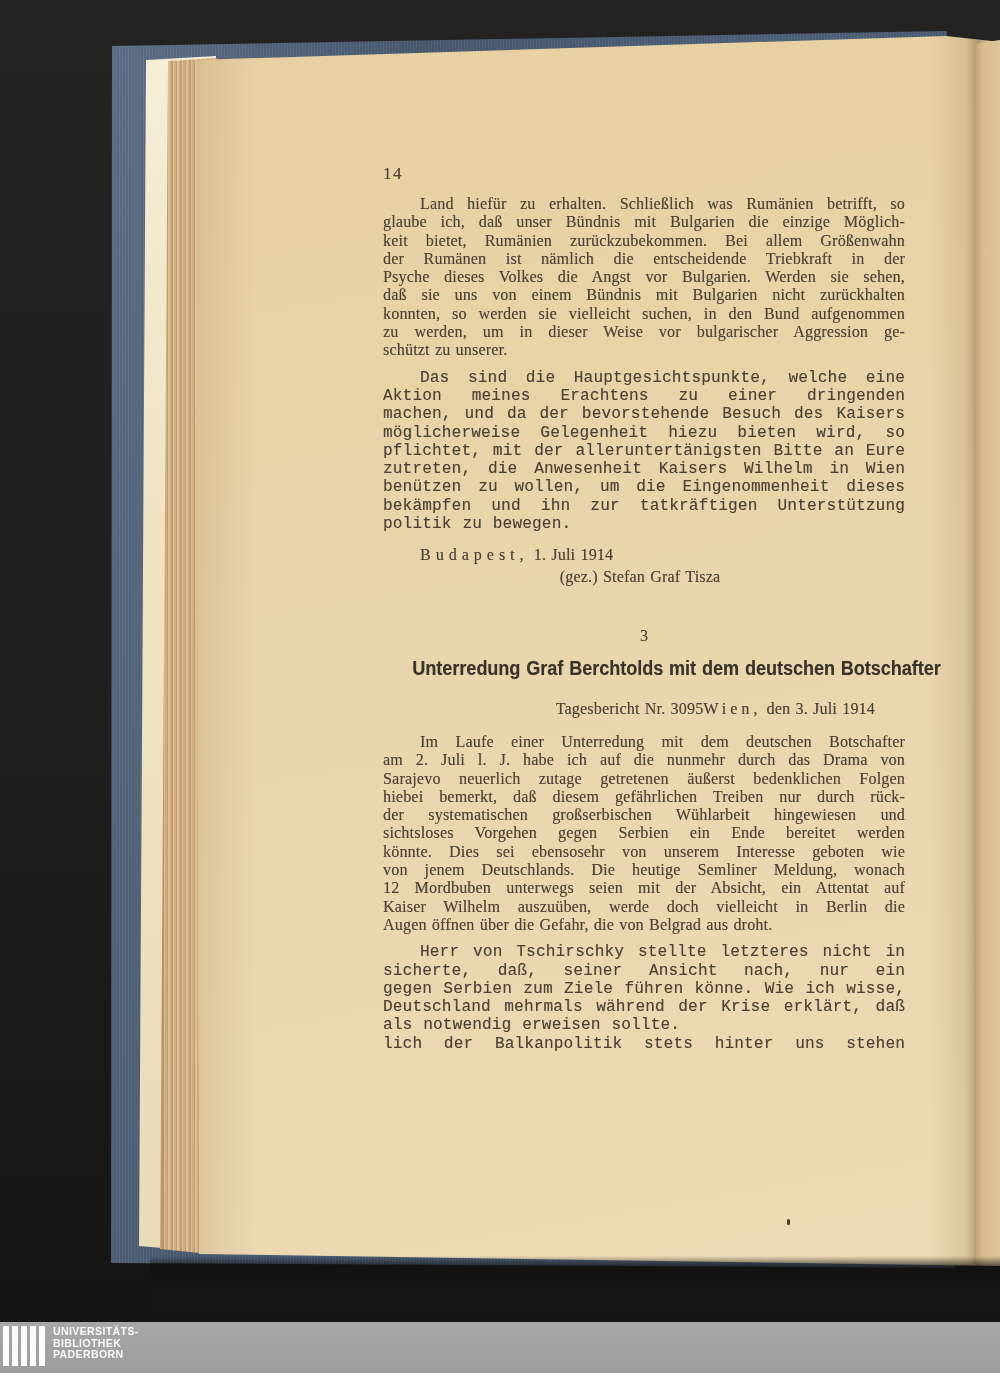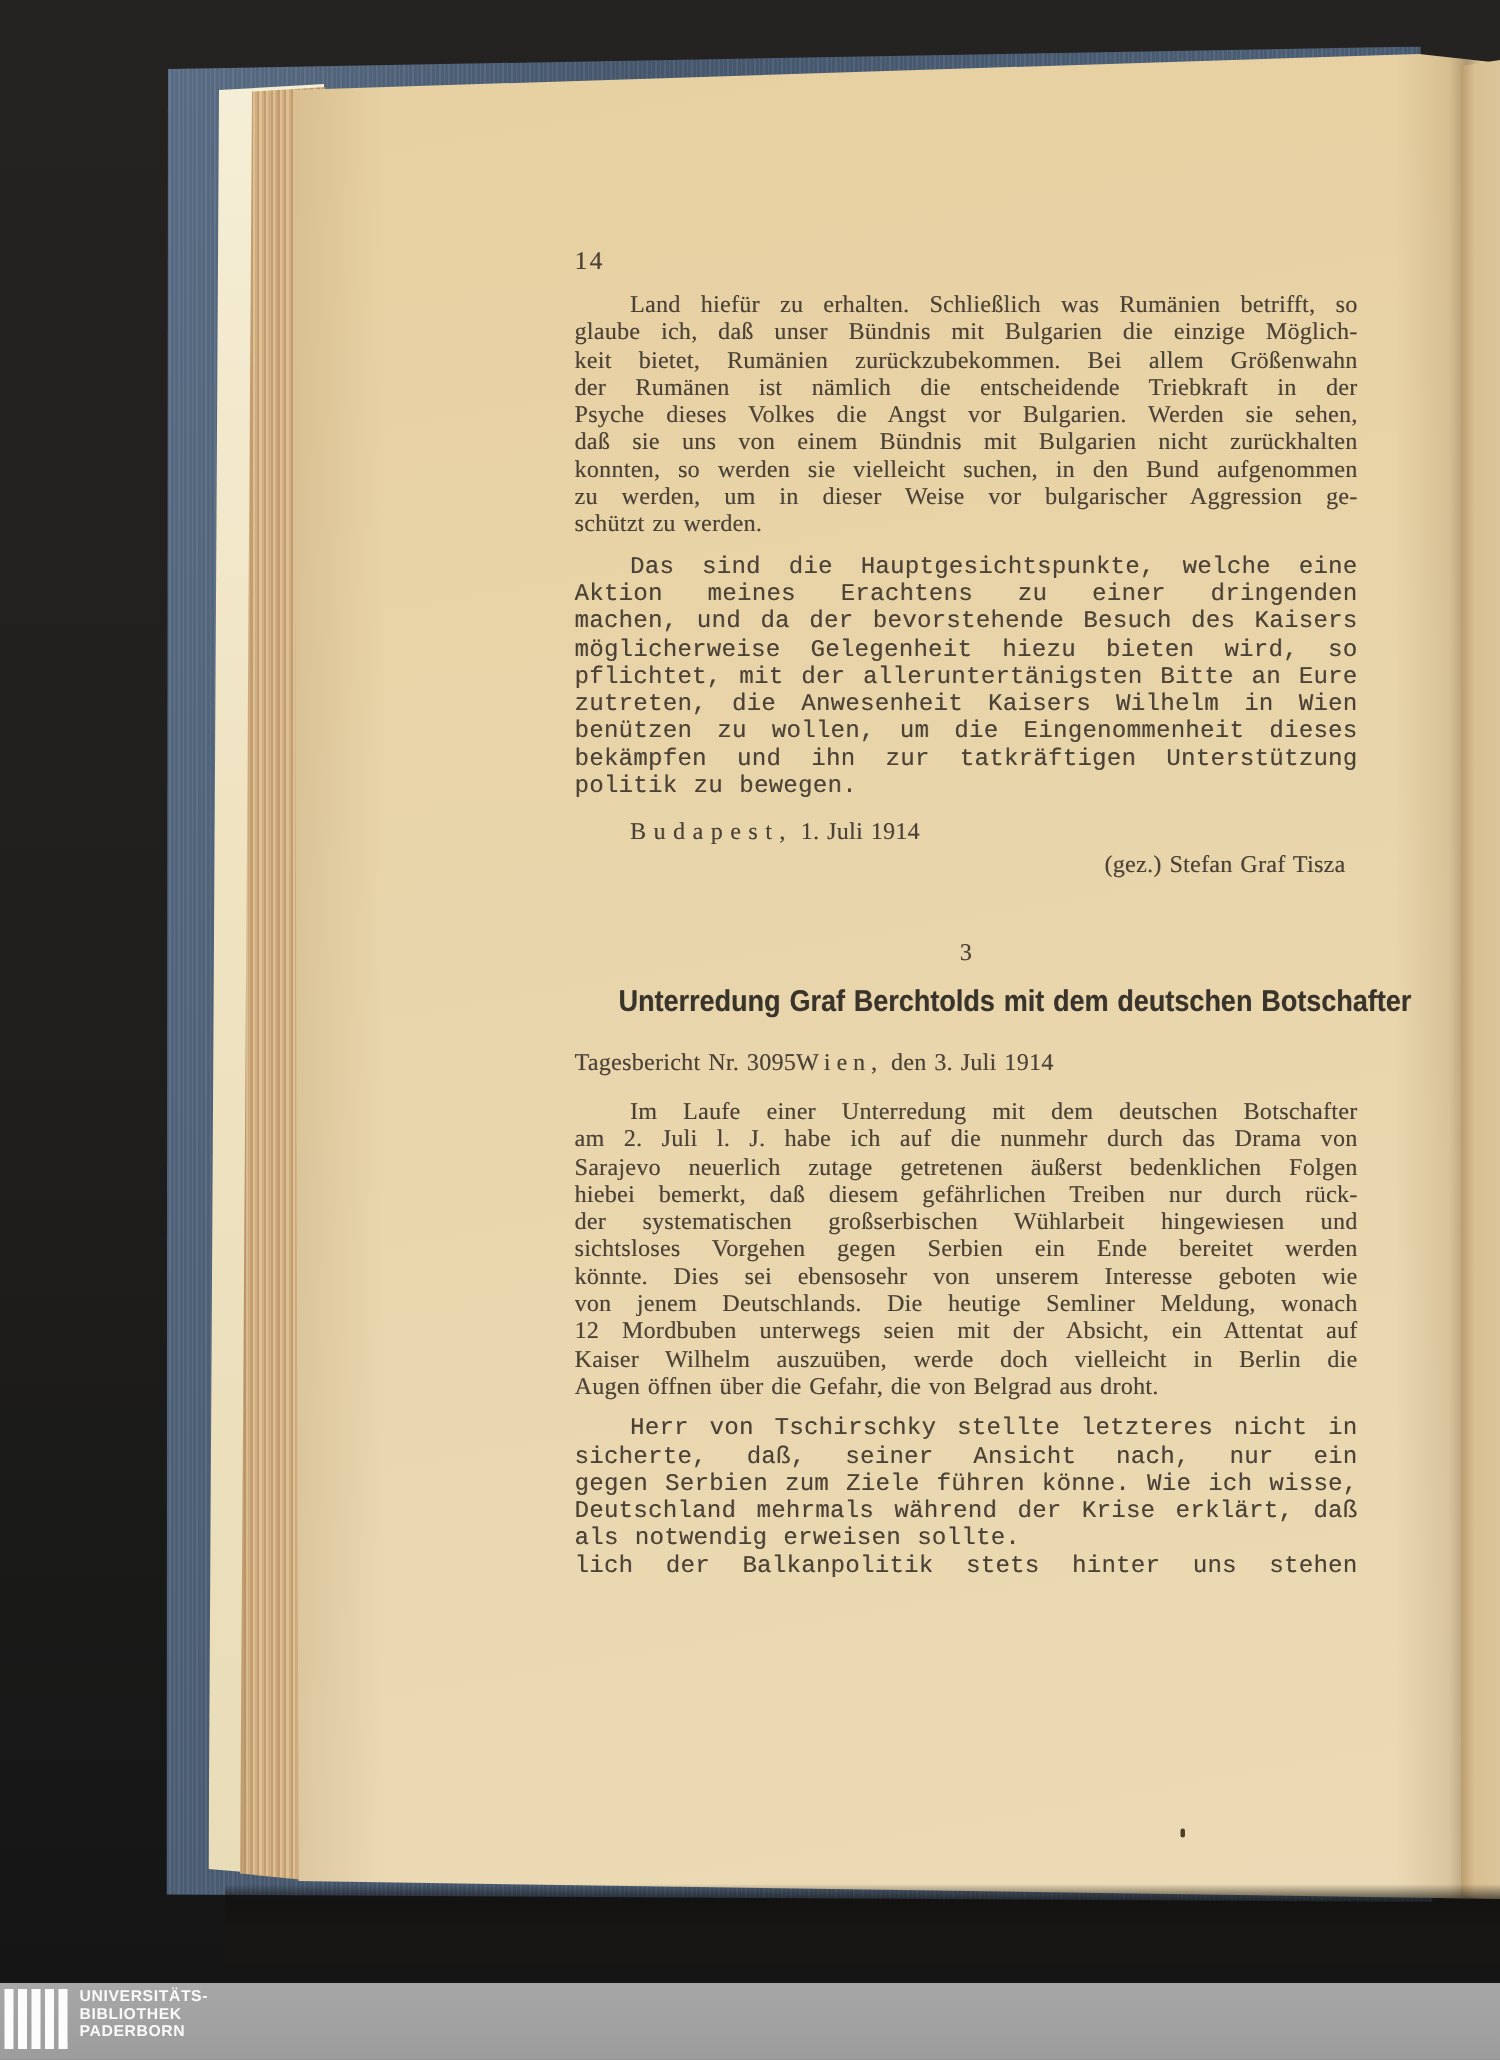--- a/index.html
+++ b/index.html
@@ -54,29 +54,29 @@
     text-shadow:0.3px 0.3px 0.4px rgba(92,76,52,0.45);
   }
   .page-num{font-size:17px;height:20px;letter-spacing:1.5px;}
   .doc-body{margin-top:11px;}
   .para + .para{margin-top:9px;font-family:Liberation Mono, monospace;}
   .line{line-height:18.3px;height:18.3px;overflow:hidden;text-align:justify;}
   .line.j::after{content:"";display:inline-block;width:100%;}
   .line.indent{text-indent:37px;}
   .dateline{margin-top:13px;height:18.3px;text-indent:37px;}
   .sp{letter-spacing:5px;}
-  .signature{margin-top:3px;height:18.3px;text-align:right;padding-right:8px;}
+  .signature{margin-top:3px;height:18.3px;text-align:center;padding-right:8px;}
   .sec-num{margin-top:41px;height:18px;text-align:center;}
   .sec-title{margin-top:12px;height:26px;text-align:center;white-space:nowrap;}
   .sec-title-inner{
     display:inline-block;transform:scaleX(0.9);transform-origin:center;
     font-family:"Liberation Sans",sans-serif;font-weight:bold;font-size:20px;
     color:#38332b;letter-spacing:0;
   }
-  .ref-row{margin-top:17px;height:19px;display:flex;justify-content:flex-start;padding-right:30px;}
+  .ref-row{margin-top:17px;height:19px;display:flex;justify-content:flex-end;padding-right:30px;}
   .ref-row .sp{letter-spacing:4px;}
   .doc2-body{margin-top:14px;}
   
   .footer-band{left:0;top:1322px;width:1000px;height:58px;background:linear-gradient(180deg,#a7a7a7,#9b9b9b);}
   .bars{position:absolute;left:3px;top:4px;height:40px;}
   .bars span{display:inline-block;width:6px;height:40px;margin-right:3px;background:#fcfcfc;vertical-align:top;}
   .logo-dot{position:absolute;left:40px;top:39px;width:5px;height:5px;border-radius:50%;background:#fcfcfc;}
   .logo-text{
     position:absolute;left:53px;top:4px;
     font-family:"Liberation Sans",sans-serif;font-weight:bold;font-size:10.5px;
@@ -100,21 +100,21 @@
   <div class="doc-body">
       <div class="para">
         <div class="line j indent">Land hiefür zu erhalten. Schließlich was Rumänien betrifft, so</div>
         <div class="line j">glaube ich, daß unser Bündnis mit Bulgarien die einzige Möglich-</div>
         <div class="line j">keit bietet, Rumänien zurückzubekommen. Bei allem Größenwahn</div>
         <div class="line j">der Rumänen ist nämlich die entscheidende Triebkraft in der</div>
         <div class="line j">Psyche dieses Volkes die Angst vor Bulgarien. Werden sie sehen,</div>
         <div class="line j">daß sie uns von einem Bündnis mit Bulgarien nicht zurückhalten</div>
         <div class="line j">konnten, so werden sie vielleicht suchen, in den Bund aufgenommen</div>
         <div class="line j">zu werden, um in dieser Weise vor bulgarischer Aggression ge-</div>
-        <div class="line">schützt zu werden.</div>
+        <div class="line">schützt zu unserer.</div>
       </div>
       <div class="para">
         <div class="line j indent">Das sind die Hauptgesichtspunkte, welche eine energische</div>
         <div class="line j">Aktion meines Erachtens zu einer dringenden Notwendigkeit</div>
         <div class="line j">machen, und da der bevorstehende Besuch des Kaisers Wilhelm</div>
         <div class="line j">möglicherweise Gelegenheit hiezu bieten wird, so hielt ich mich ver-</div>
         <div class="line j">pflichtet, mit der alleruntertänigsten Bitte an Eure Majestät heran-</div>
         <div class="line j">zutreten, die Anwesenheit Kaisers Wilhelm in Wien allergnädigst</div>
         <div class="line j">benützen zu wollen, um die Eingenommenheit dieses hohen Herrn</div>
         <div class="line j">bekämpfen und ihn zur tatkräftigen Unterstützung unserer Balkan-</div>

